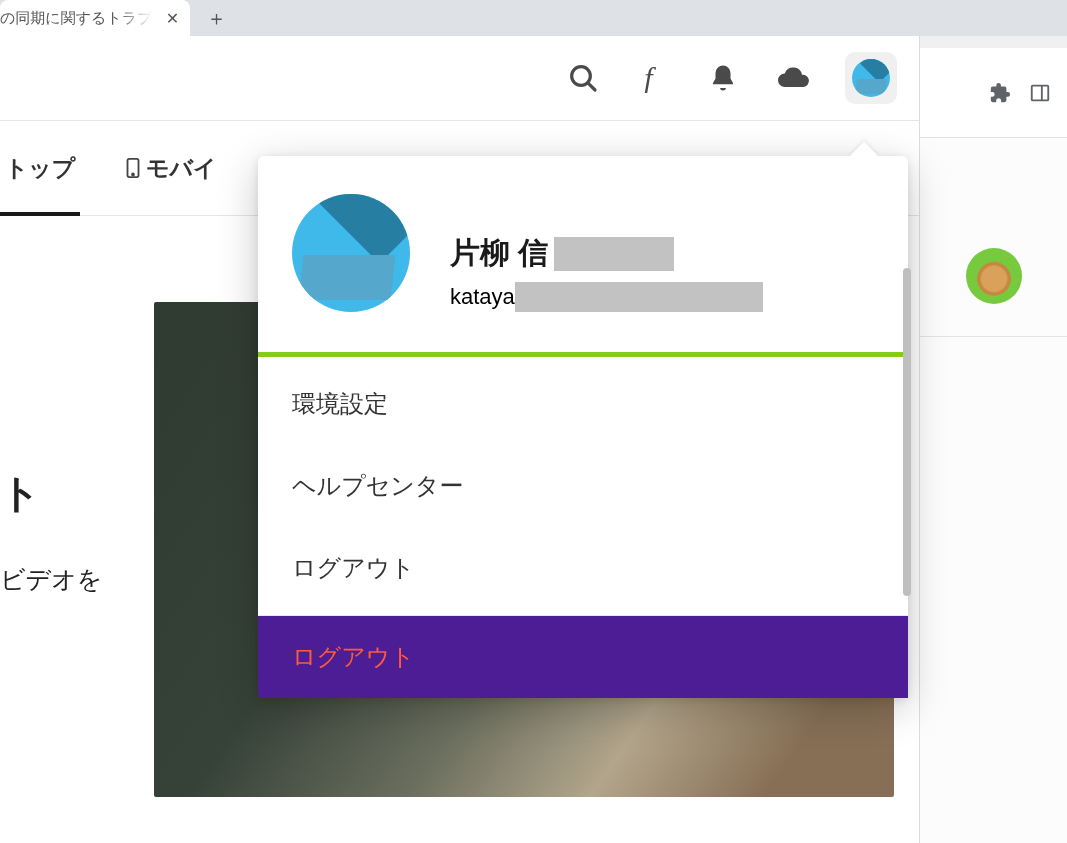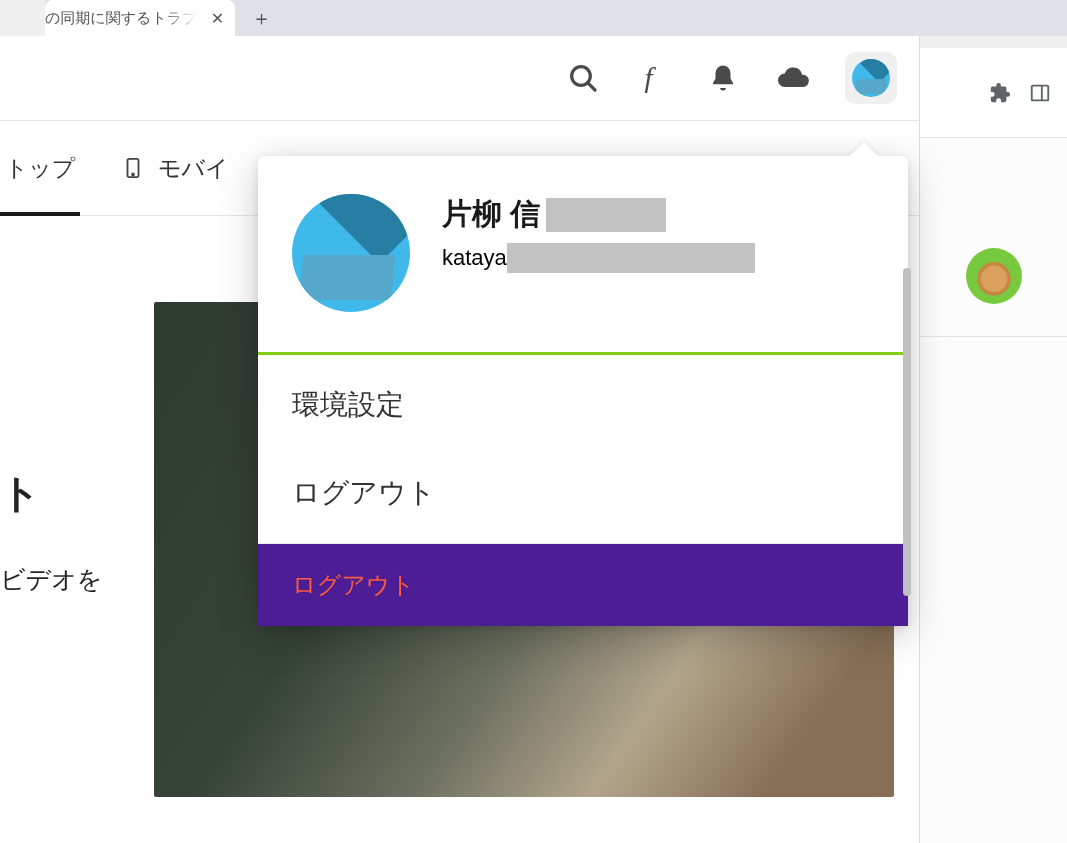--- a/index.html
+++ b/index.html
@@ -16,21 +16,20 @@
       position: relative;
     }
 
     
     .tab-strip {
       height: 36px;
       background: #dee1e6;
       display: flex;
       align-items: center;
       padding-left: 0;
-      margin-left: 45px;
     }
     .browser-tab {
       height: 36px;
       background: #fff;
       border-radius: 8px 8px 0 0;
       display: flex;
       align-items: center;
       padding: 0 10px 0 0;
       max-width: 290px;
       color: #555;
@@ -163,20 +162,21 @@
     }
 
     
     .app-nav {
       height: 95px;
       display: flex;
       align-items: center;
       border-bottom: 1px solid #e5e5e5;
       padding-left: 0;
       gap: 40px;
+      font-weight: bold;
     }
     .nav-item {
       display: flex;
       flex-direction: column;
       align-items: center;
       justify-content: center;
       height: 95px;
       font-size: 23px;
       color: #333;
       cursor: pointer;
@@ -188,21 +188,20 @@
       position: absolute;
       bottom: 0;
       left: 0;
       right: 0;
       height: 4px;
       background: #1a1a1a;
     }
     .nav-item .nav-row {
       display: flex;
       align-items: center;
-      gap: 12px;
     }
     .nav-item.first { padding: 0 0 0 0; width: 80px;}
     .nav-icon {
       width: 26px;
       height: 40px;
       display:inline-flex; align-items:center; justify-content:center;
       color:#444;
     }
 
     
@@ -255,24 +254,24 @@
       position: absolute;
       right: -3px;
       top: 112px;
       width: 8px;
       height: 328px;
       background: #bfbfbf;
       border-radius: 4px;
     }
     .popover-header {
       display: flex;
-      align-items: flex-start;
-      gap: 32px;
+      align-items: flex-end;
+      gap: 40px;
       padding: 38px 34px 40px 34px;
-      border-bottom: 3px solid #84cc16;
+      border-bottom: 5px solid #84cc16;
     }
     .popover-avatar {
       width: 118px;
       height: 118px;
       border-radius: 50%;
       background: #3fb8ea;
       position: relative;
       overflow: hidden;
       flex-shrink: 0;
     }
@@ -319,21 +318,21 @@
     }
     .redact-block.email {
       height: 30px;
       width: 248px;
       background:#c2c2c2;
     }
 
     .menu-list { padding: 6px 0; }
     .menu-item {
       padding: 25px 34px;
-      font-size: 28px;
+      font-size: 24px;
       color: #333;
       cursor: pointer;
     }
     .logout-section {
       border-top: 1px solid #eaeaea;
       background: #4c1d95;
     }
     .logout-item {
       padding: 25px 34px;
       font-size: 24px;
@@ -464,20 +463,21 @@
             <span class="redact-block"></span>
         </div>
         <div class="user-email-row">
           <span>kataya</span>
             <span class="redact-block email"></span>
         </div>
       </div>
     </div>
     <div class="menu-list">
       <div class="menu-item">環境設定</div>
+      <div class="menu-item">ヘルプセンター</div>
       <div class="menu-item">ログアウト</div>
     </div>
     <div class="logout-section">
       <div class="logout-item">ログアウト</div>
     </div>
   </div>
 
 </div>
 
 </body></html>

